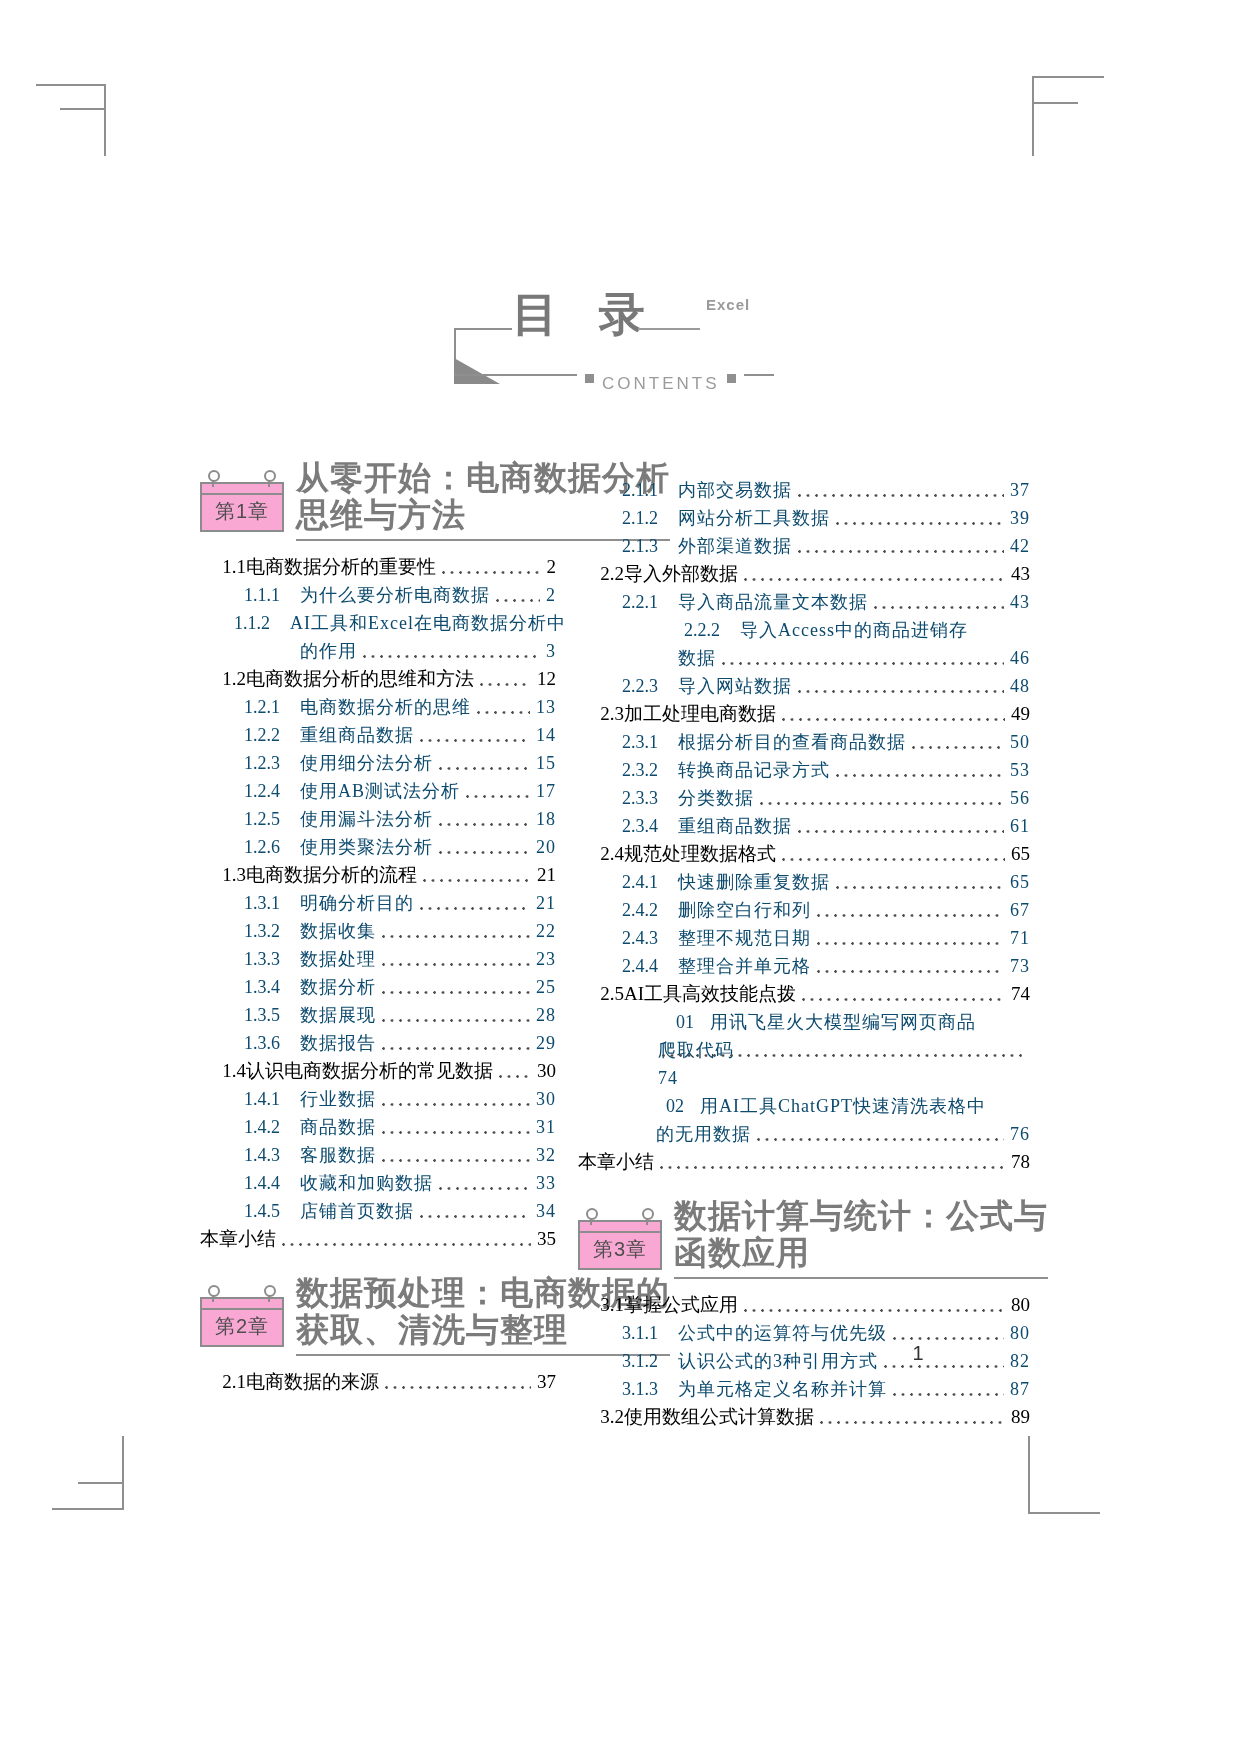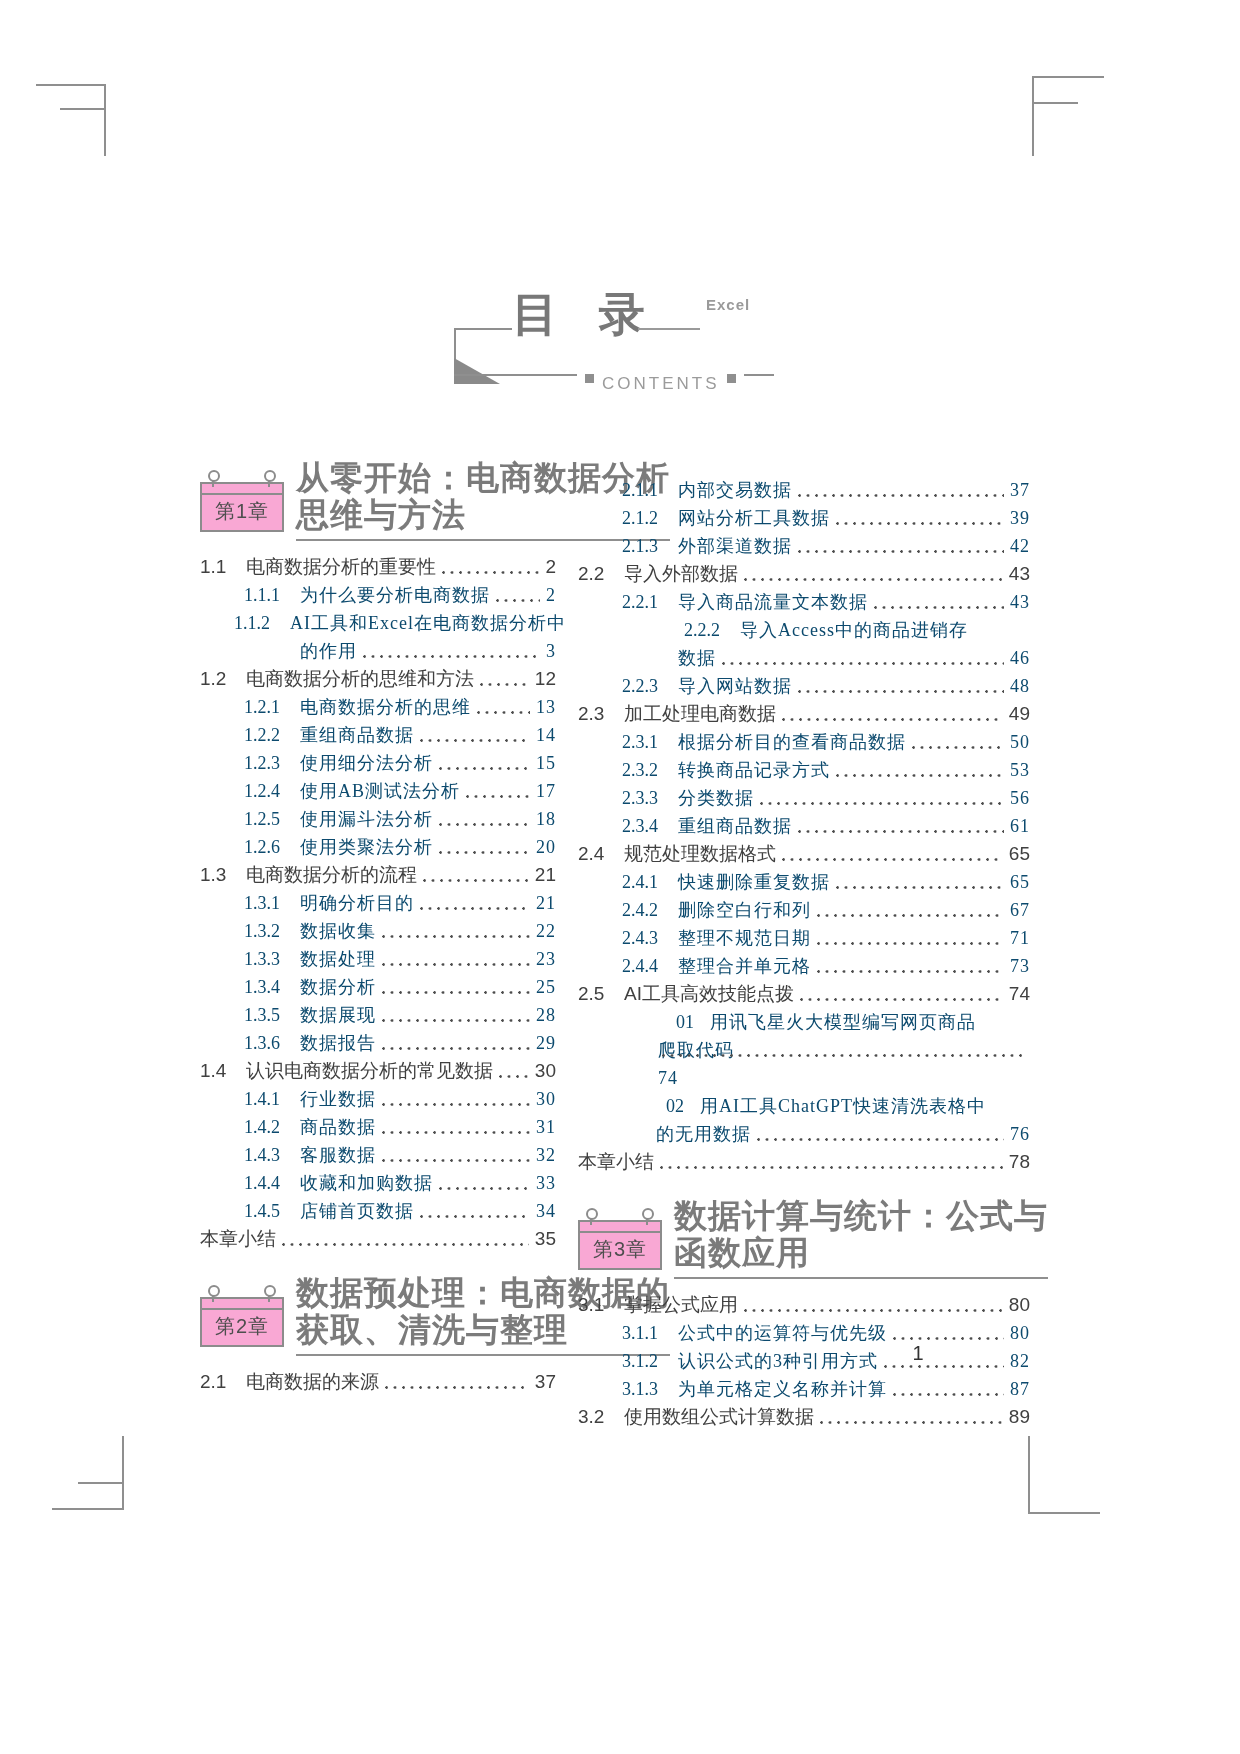--- a/index.html
+++ b/index.html
@@ -40,21 +40,21 @@
   .cl2{width:36px;border-top:2px solid #8f8f8f;}
   .sq{width:9px;height:9px;background:#8f8f8f;margin:0 8px;flex:none;}
   .h-sub{font-size:17px;color:#9b9b9b;letter-spacing:3px;white-space:nowrap;}
 
   
   .col{position:absolute;}
   #col-left{left:200px;top:460px;width:356px;}
   #col-right{left:578px;top:476px;width:452px;}
 
   .row{display:flex;align-items:baseline;line-height:28px;}
-  .top-row{font-family:Liberation Sans, sans-serif;font-size:19px;color:#404040;}
+  .top-row{font-family:Liberation Serif, serif;font-size:19px;color:#000000;text-align:right;}
   .sub-row{font-family:"Liberation Serif","DejaVu Serif",serif;font-size:18px;color:#0c4a6e;
     padding-left:44px;letter-spacing:1px;justify-content:center;}
   .num{flex:none;}
   .top-row .num{width:46px;}
   .sub-row .num{width:56px;letter-spacing:0;}
   .sub-row.narrow-num .num{width:34px;}
   .txt{flex:none;white-space:nowrap;}
   .leader{flex:1 1 auto;align-self:stretch;position:relative;min-width:10px;margin-left:6px;}
   .leader::after{content:"";position:absolute;left:0;right:4px;bottom:7px;height:3px;
     background-image:radial-gradient(circle at 1.5px 1.5px,#4c4c4c 1.15px,transparent 1.5px);

